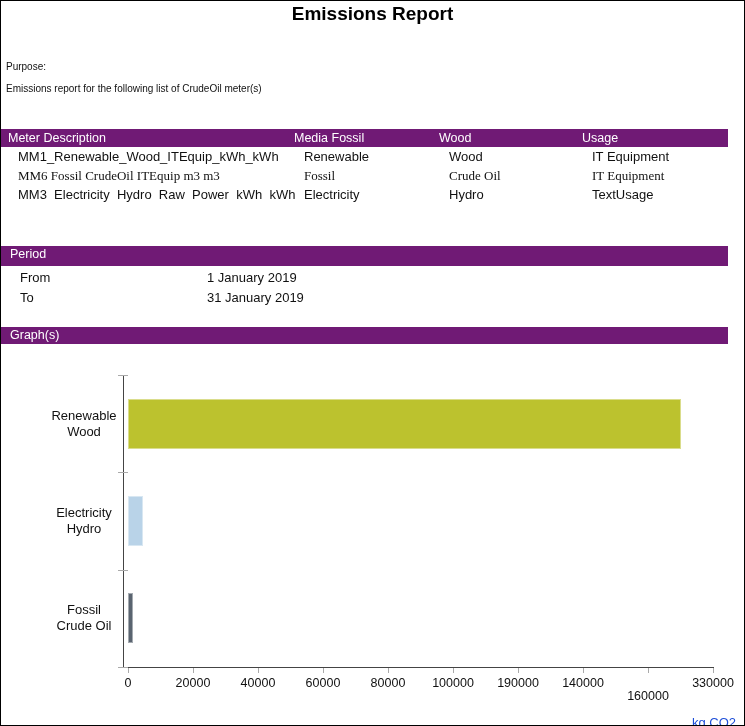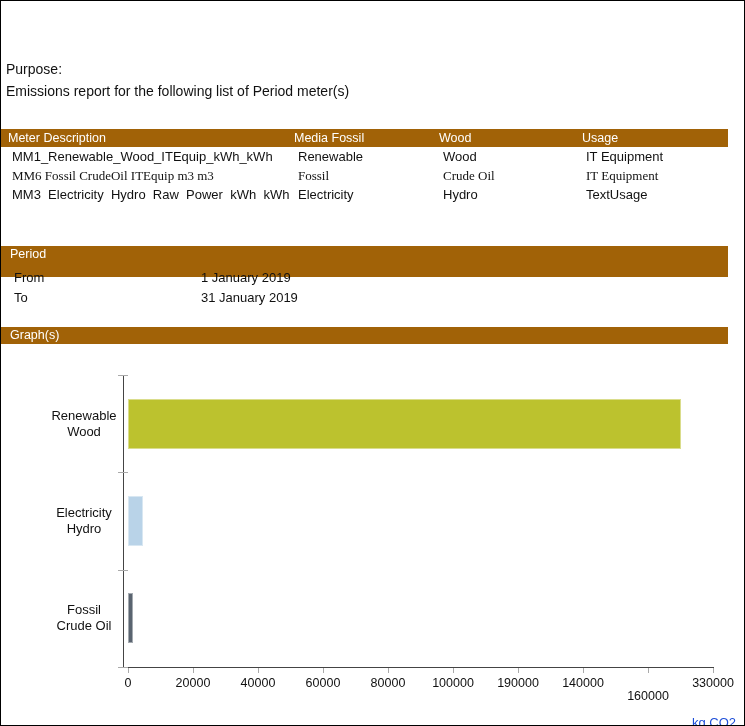--- a/index.html
+++ b/index.html
@@ -3,46 +3,47 @@
 <meta charset="utf-8">
 <style>
   html,body{margin:0;padding:0;background:#fff;}
   .page{
     position:relative;width:745px;height:726px;box-sizing:border-box;
     border:1px solid #000;background:#fff;overflow:hidden;
     font-family:"Liberation Sans",sans-serif;color:#111;font-size:13px;
   }
   .abs{position:absolute;}
   .title{top:2px;left:0;right:0;text-align:center;font-size:19px;font-weight:bold;color:#000;}
-  .body-text{font-size:14px;color:#111;white-space:nowrap;}
-  .section-bar{left:0;right:16px;height:18px;line-height:18px;background:#a16207;color:#fff;font-size:12.5px;}
+  .body-text{font-size:10px;color:#111;white-space:nowrap;}
+  .section-bar{left:0;right:16px;height:18px;line-height:18px;background:#701a75;color:#fff;font-size:12.5px;}
   .section-bar .bar-label{position:absolute;left:9px;top:0;}
   .th-cell{position:absolute;top:0;color:#fff;font-size:12.5px;line-height:18px;white-space:nowrap;}
-  .tr{left:4px;right:0;height:19px;line-height:19px;}
+  .tr{left:10px;right:0;height:19px;line-height:19px;}
   .td{position:absolute;top:0;font-size:13px;line-height:19px;white-space:pre;}
   .td.clip{overflow:hidden;}
   .chart{left:0;right:0;top:336px;height:387px;}
   .axis-line{position:absolute;background:#444;}
   .tick{position:absolute;background:#aaa;}
   .bar{position:absolute;box-sizing:border-box;border:1px solid rgba(255,255,255,0.45);}
   .cat-label{
     position:absolute;display:flex;flex-direction:column;justify-content:center;align-items:center;
     font-size:13px;line-height:16px;text-align:center;color:#111;
   }
   .x-tick-label{position:absolute;width:60px;text-align:center;font-size:12.5px;color:#111;white-space:nowrap;}
   .x-axis-unit{position:absolute;right:8px;top:378px;font-size:13px;color:#1d4ed8;}
 </style>
 </head>
 <body>
 
 <div class="page">
 
+  <div class="abs title">Emissions Report</div>
 
   <div class="abs body-text" style="left:5px;top:60px;">Purpose:</div>
-  <div class="abs body-text" style="left:5px;top:82px;">Emissions report for the following list of Period meter(s)</div>
+  <div class="abs body-text" style="left:5px;top:82px;">Emissions report for the following list of CrudeOil meter(s)</div>
 
   <div>
     <div class="abs section-bar" style="top:128px;">
       <span class="th-cell" style="left:7px;">Meter Description</span>
       <span class="th-cell" style="left:293px;">Media Fossil</span>
       <span class="th-cell" style="left:438px;">Wood</span>
       <span class="th-cell" style="left:581px;">Usage</span>
     </div>
 
     <div class="abs tr" style="top:146px;">
@@ -59,21 +60,21 @@
     </div>
     <div class="abs tr" style="top:184px;text-decoration:underline;">
       <span class="td clip" style="left:7px;width:281px;">MM3  Electricity  Hydro  Raw  Power  kWh  kWh</span>
       <span class="td" style="left:293px;">Electricity</span>
       <span class="td" style="left:438px;">Hydro</span>
       <span class="td" style="left:581px;">TextUsage</span>
     </div>
   </div>
 
   <div>
-    <div class="abs section-bar" style="top:245px;height:31px;line-height:17px;text-align:center;">
+    <div class="abs section-bar" style="top:245px;height:20px;line-height:17px;text-align:center;">
       <span class="bar-label">Period</span>
     </div>
     <div class="abs tr" style="top:267px;">
       <span class="td" style="left:9px;">From</span>
       <span class="td" style="left:196px;">1 January 2019</span>
     </div>
     <div class="abs tr" style="top:287px;text-align:right;">
       <span class="td" style="left:9px;">To</span>
       <span class="td" style="left:196px;">31 January 2019</span>
     </div>

